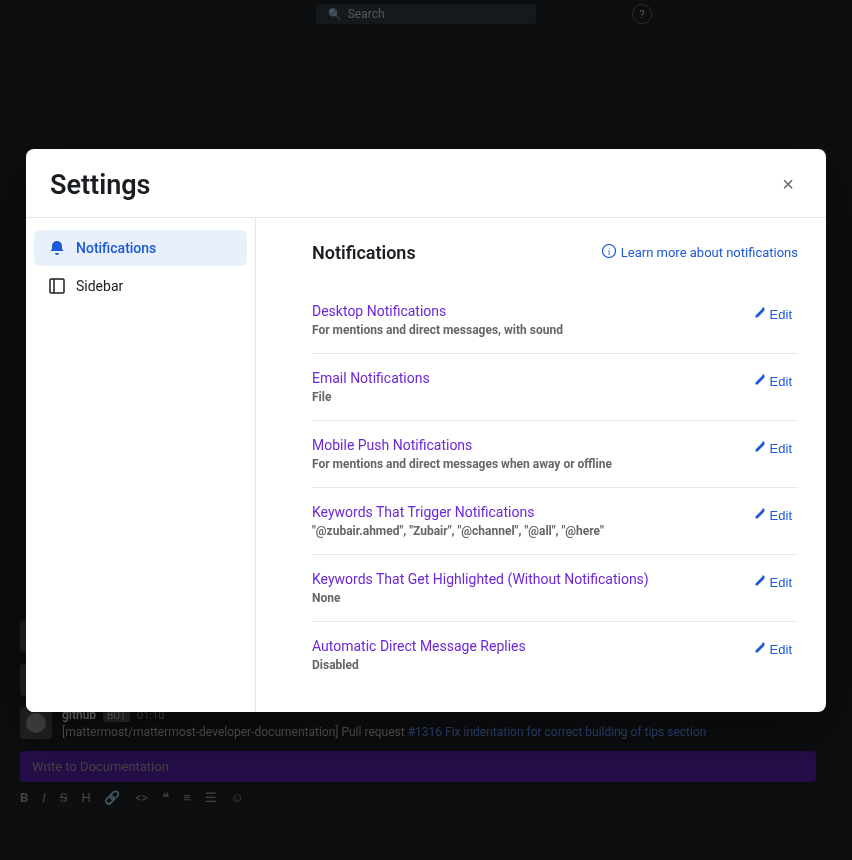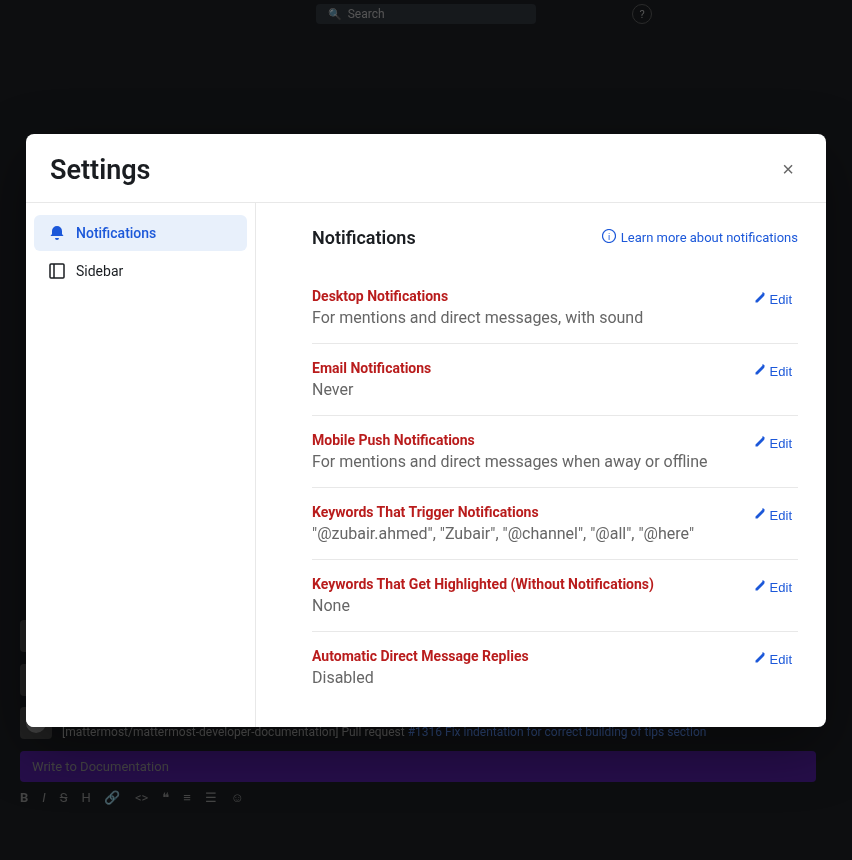--- a/index.html
+++ b/index.html
@@ -192,28 +192,29 @@
       padding: 16px 0;
       border-bottom: 1px solid #e8e8e8;
     }
 
     .notif-row:last-child { border-bottom: none; }
 
     .notif-info { flex: 1; }
 
     .notif-name {
       font-size: 14px;
-      font-weight: 700;
-      color: #b91c1c;
+      font-weight: 400;
+      color: #6d28d9;
       margin-bottom: 4px;
     }
 
     .notif-desc {
-      font-size: 16px;
+      font-size: 12px;
       color: #666;
+      font-weight: bold;
     }
 
     .edit-btn {
       display: flex;
       align-items: center;
       gap: 4px;
       color: #1c58d9;
       font-size: 13px;
       background: none;
       border: none;
@@ -421,21 +422,21 @@
               <button class="edit-btn">
                 <span><svg width="12" height="12" viewBox="0 0 12 12" fill="#1c58d9">
                     <path d="M8.5 1.5l2 2-7 7H1.5v-2l7-7zm1-1L11 2 10 3 8 1l.5-.5a.7.7 0 0 1 1 0z"></path>
                   </svg></span>
                 <span>Edit</span>
               </button>
             </div>
             <div class="notif-row">
               <div class="notif-info">
                 <div class="notif-name">Email Notifications</div>
-                <div class="notif-desc">Never</div>
+                <div class="notif-desc">File</div>
               </div>
               <button class="edit-btn">
                 <span><svg width="12" height="12" viewBox="0 0 12 12" fill="#1c58d9">
                     <path d="M8.5 1.5l2 2-7 7H1.5v-2l7-7zm1-1L11 2 10 3 8 1l.5-.5a.7.7 0 0 1 1 0z"></path>
                   </svg></span>
                 <span>Edit</span>
               </button>
             </div>
             <div class="notif-row">
               <div class="notif-info">

